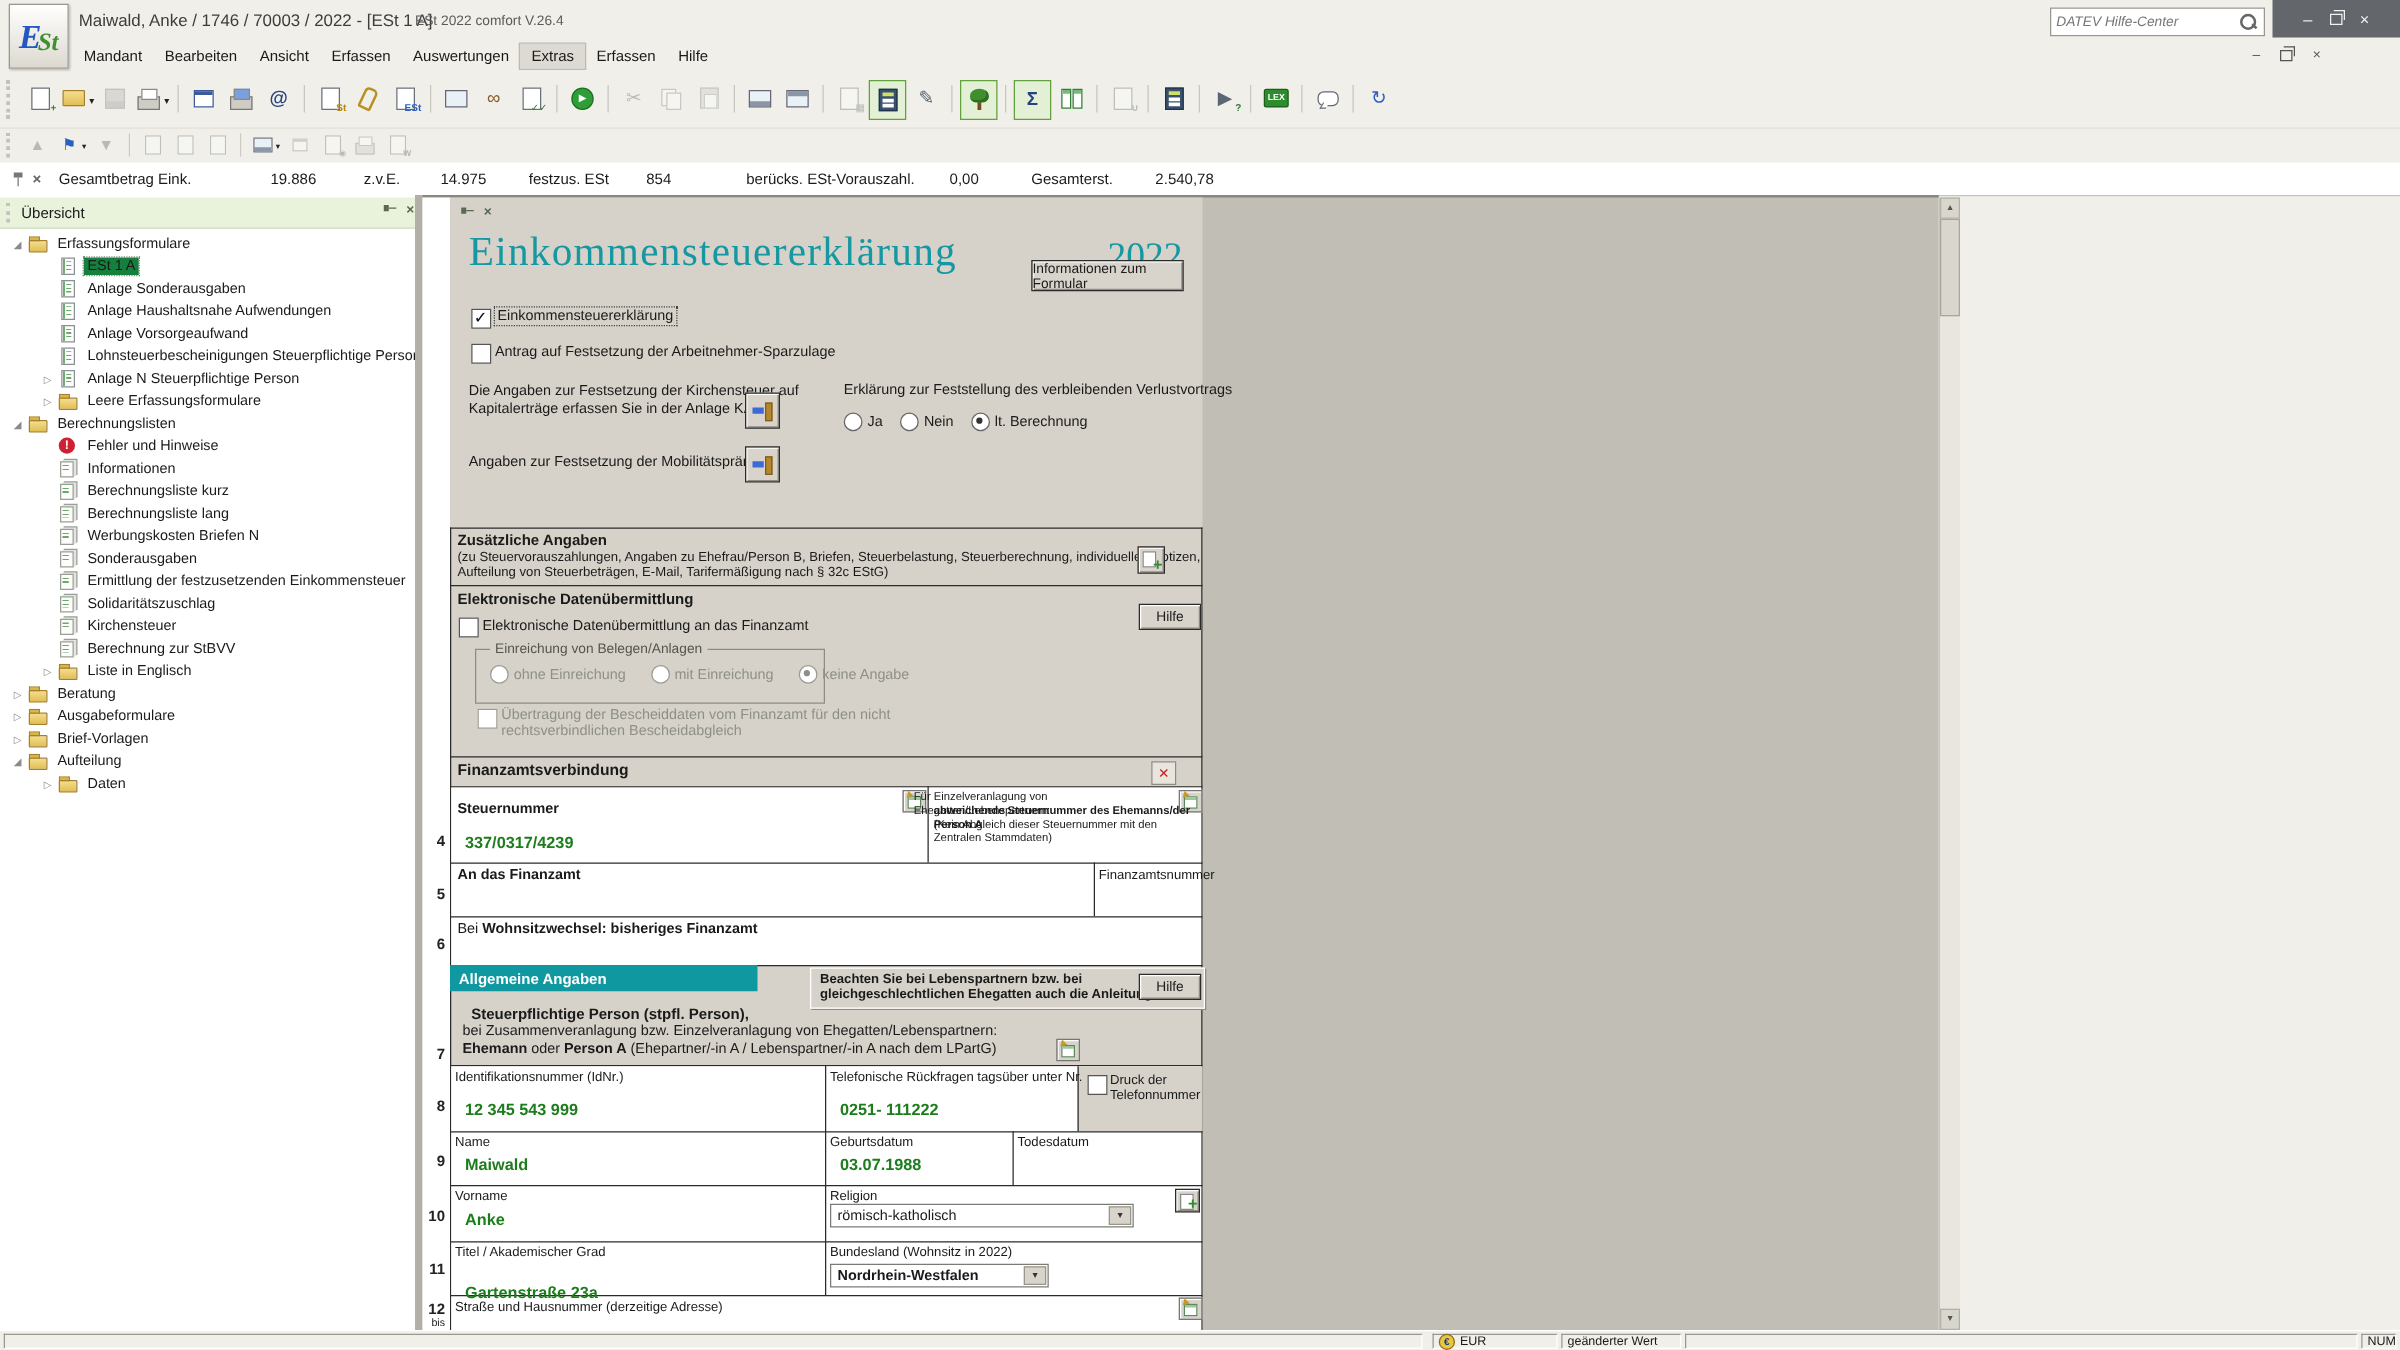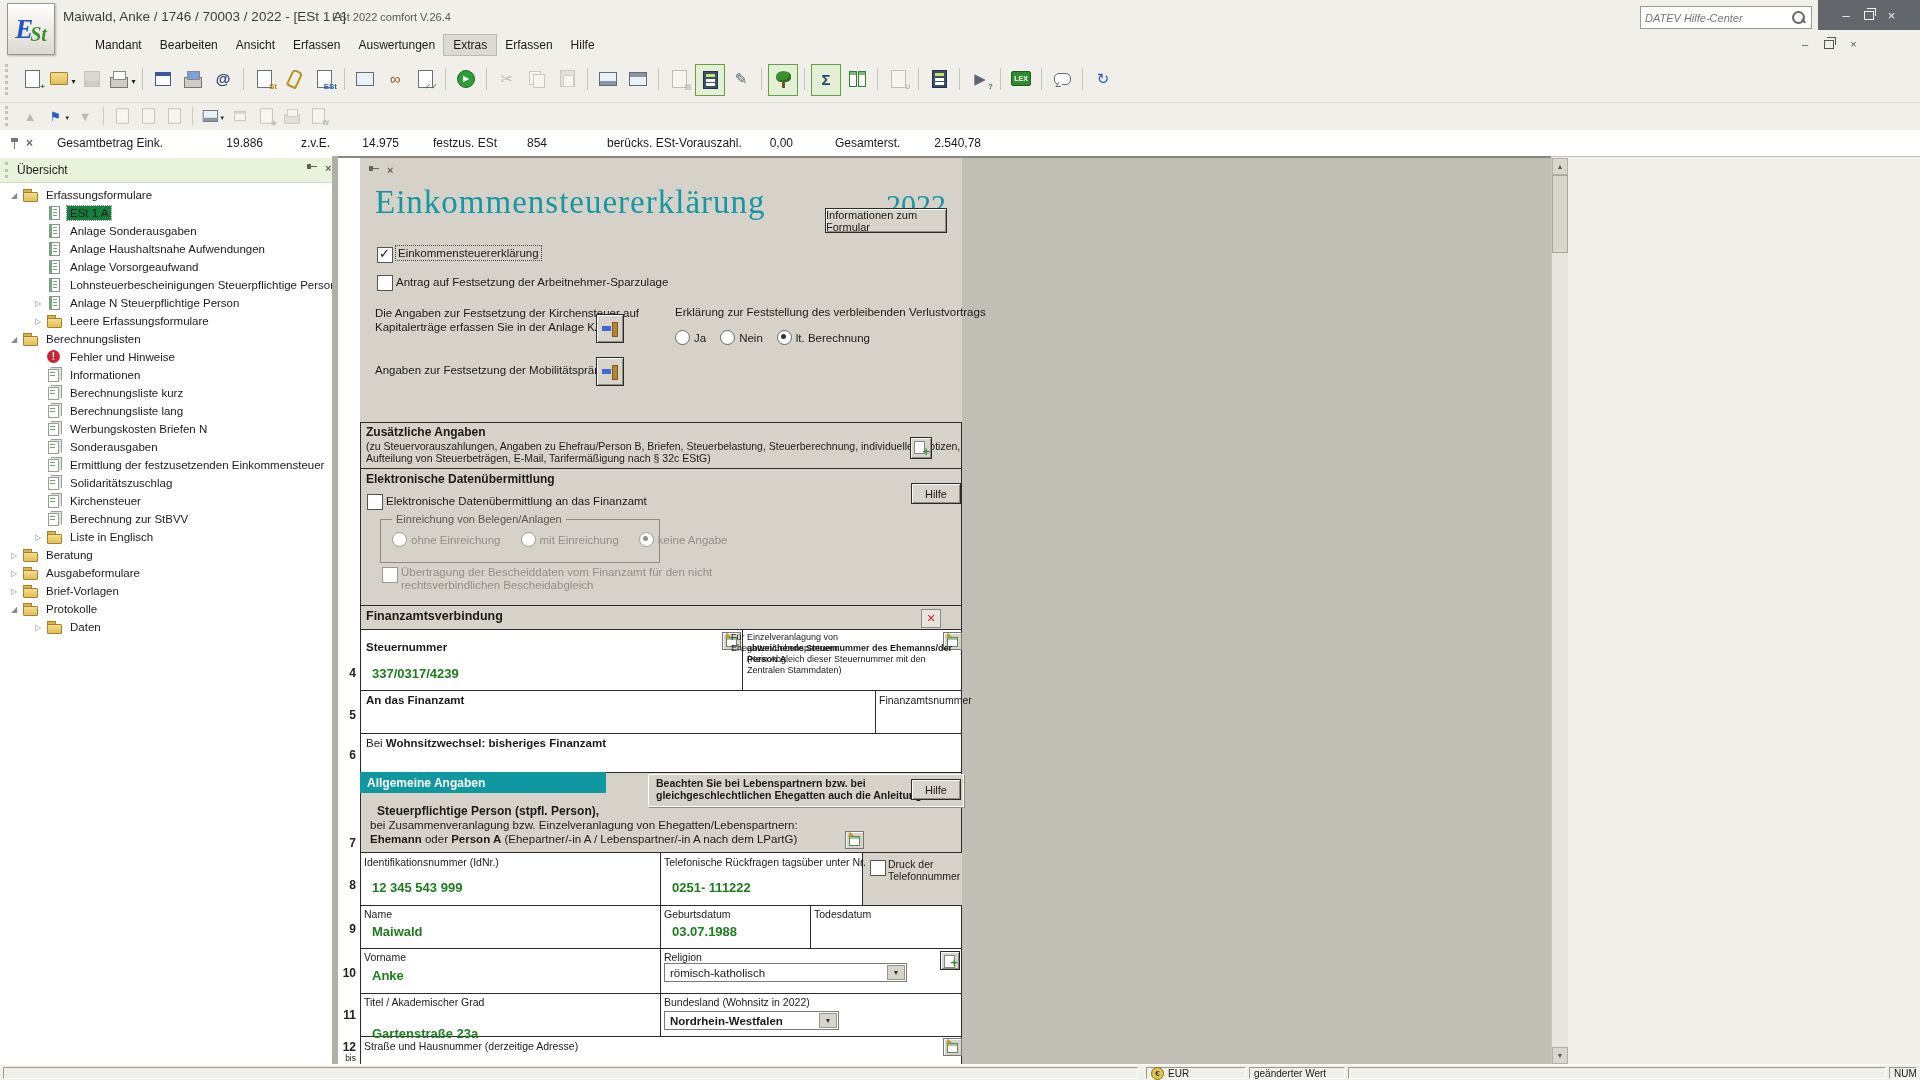--- a/index.html
+++ b/index.html
@@ -15,21 +15,21 @@
   .wtitle{position:absolute;left:63px;top:9px;font-size:13.5px;color:#3c3c3c}
   .wversion{position:absolute;left:332px;top:11px;font-size:11px;color:#5a5a5a}
   .searchbox{position:absolute;left:1640px;top:6px;width:170px;height:21px;background:#fff;border:1px solid #9a978e;display:flex;align-items:center}
   .searchbox input{flex:1;border:none;outline:none;font:italic 11px "Liberation Sans",sans-serif;color:#8a8a84;padding:0 4px;background:transparent}
   .lens{position:relative;width:9px;height:9px;border:2px solid #666;border-radius:50%;margin-right:6px;flex:none}
   .lens::after{content:"";position:absolute;left:7px;top:7px;width:5px;height:2px;background:#666;transform:rotate(45deg)}
   .winctrl{position:absolute;left:1818px;top:0;width:102px;height:30px;background:#63666a;display:flex;align-items:center;justify-content:center;gap:14px;color:#f2f2f2;font-size:13px}
   .rst{display:inline-block;width:8px;height:7px;border:1px solid currentColor;position:relative}
   .rst::before{content:"";position:absolute;left:2px;top:-4px;width:8px;height:7px;border:1px solid currentColor;border-left:none;border-bottom:none}
   
-  .menubar{position:absolute;left:0;top:33px;width:1920px;height:24px;display:flex;align-items:center;padding-left:86px;box-sizing:border-box;font-size:12px}
+  .menubar{position:absolute;left:0;top:33px;width:1920px;height:24px;display:flex;align-items:center;padding-left:58px;box-sizing:border-box;font-size:12px}
   .mitem{padding:3px 9px;cursor:default}
   .mitem.c-active{background:#dcdad2;outline:1px solid #bdbab1}
   .childctrl{position:absolute;left:1802px;top:36px;width:80px;height:16px;display:flex;gap:16px;align-items:center;color:#555;font-size:11px}
   
   .toolbar1{position:absolute;left:0;top:57px;width:1920px;height:45px;display:flex;align-items:center;border-bottom:1px solid #e3e1d9}
   .toolbar2{position:absolute;left:0;top:102px;width:1920px;height:28px;display:flex;align-items:center;border-bottom:1px solid #e3e1d9}
   .grip{width:3px;height:70%;border-left:3px dotted #c4c1b8;margin:0 6px 0 5px}
   .tbtn{display:inline-flex;align-items:center;justify-content:center;height:30px;min-width:28px;margin:0 1px;position:relative}
   .toolbar2 .tbtn{height:22px;min-width:24px;transform:scale(.85)}
   .tbtn.c-toggled{background:#e4f0d5;border:1px solid #63a13e}
@@ -68,21 +68,21 @@
   .ticon.c-bubble::before{content:"";width:15px;height:10px;border:1px solid #667;border-radius:5px;background:#fff}
   .ticon.c-bubble::after{content:"";position:absolute;bottom:3px;left:6px;width:4px;height:4px;background:#fff;border-left:1px solid #667;border-bottom:1px solid #667;transform:skewX(-30deg)}
   
   .valuesbar{position:absolute;left:0;top:130px;width:1920px;height:26px;background:#fff;border-bottom:1px solid #c6c3ba;display:flex;align-items:center;font-size:12px}
   .pinicon{position:relative;width:10px;height:13px;margin:0 6px 0 10px}
   .pinicon::before{content:"";position:absolute;left:1px;top:1px;width:7px;height:4px;background:#777}
   .pinicon::after{content:"";position:absolute;left:4px;top:5px;width:1px;height:7px;background:#777}
   .xicon{color:#666;font-size:12px;font-weight:bold;margin-right:4px}
   .vseg{display:flex;align-items:center}
   .vseg .vv{text-align:right}
-  .vseg:nth-of-type(1){margin-left:20px}.vseg:nth-of-type(1) .vk{width:160px}.vseg:nth-of-type(1) .vv{width:46px}
+  .vseg:nth-of-type(1){margin-left:10px}.vseg:nth-of-type(1) .vk{width:160px}.vseg:nth-of-type(1) .vv{width:46px}
   .vseg:nth-of-type(2){margin-left:38px}.vseg:nth-of-type(2) .vk{width:58px}.vseg:nth-of-type(2) .vv{width:40px}
   .vseg:nth-of-type(3){margin-left:34px}.vseg:nth-of-type(3) .vk{width:88px}.vseg:nth-of-type(3) .vv{width:26px}
   .vseg:nth-of-type(4){margin-left:60px}.vseg:nth-of-type(4) .vk{width:150px}.vseg:nth-of-type(4) .vv{width:36px}
   .vseg:nth-of-type(5){margin-left:42px}.vseg:nth-of-type(5) .vk{width:84px}.vseg:nth-of-type(5) .vv{width:62px}
   
   .sidebar{position:absolute;left:0;top:156px;width:332px;height:908px;background:#fff}
   .splitter{position:absolute;left:332px;top:156px;width:6px;height:908px;background:#b2afa7}
   .sbheader{position:absolute;left:0;top:158px;width:332px;height:24px;background:#e9f3dc;border-bottom:1px solid #cfdec0;display:flex;align-items:center;font-size:12px}
   .sb-pin{position:relative;width:13px;height:9px;margin-left:6px}
   .sb-pin::before{content:"";position:absolute;left:1px;top:2px;width:4px;height:5px;background:#5a6a52}
@@ -672,21 +672,21 @@
         <span class="tlab">Ausgabeformulare</span>
       </div>
       <div class="trow c-l0">
         <span class="texp">▷</span>
         <span class="tico c-folder"></span>
         <span class="tlab">Brief-Vorlagen</span>
       </div>
       <div class="trow c-l0">
         <span class="texp">◢</span>
         <span class="tico c-folder"></span>
-        <span class="tlab">Protokolle</span>
+        <span class="tlab">Aufteilung</span>
       </div>
       <div class="trow c-l1">
         <span class="texp">▷</span>
         <span class="tico c-folder"></span>
         <span class="tlab">Daten</span>
       </div>
   </div>
   <div class="splitter"></div>
 
   <div class="docarea"></div>

